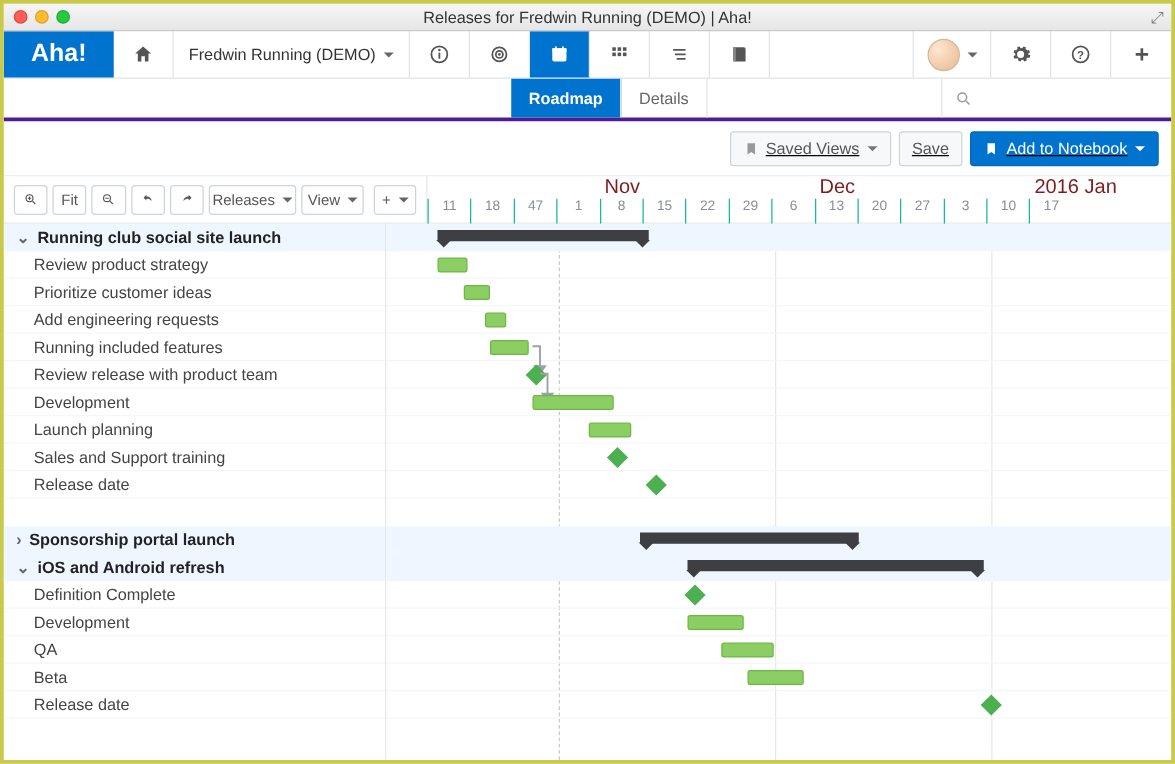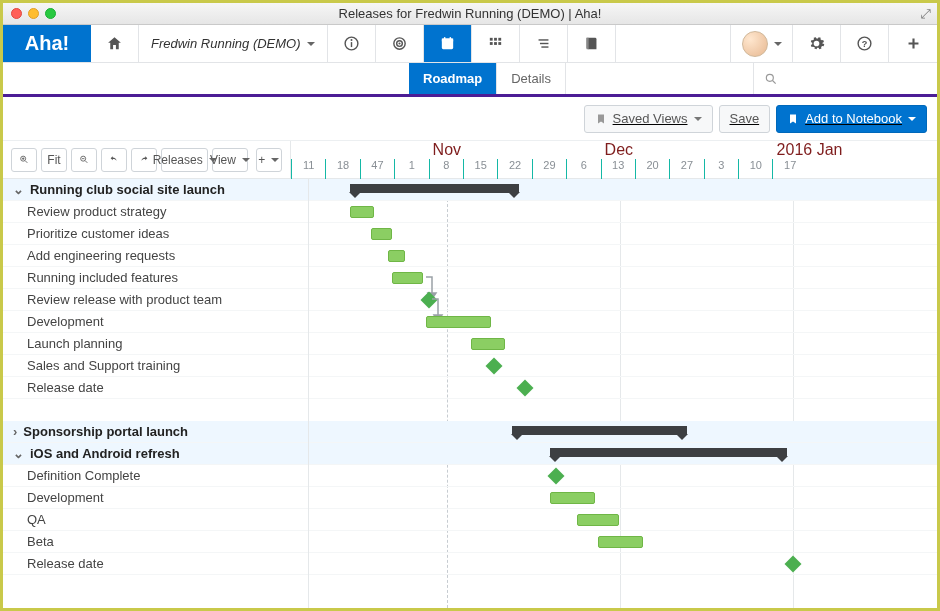--- a/index.html
+++ b/index.html
@@ -29,21 +29,21 @@
     
     .topbar {
       height: 38px; display:flex; align-items:stretch;
       border-bottom:1px solid #e2e4e7;
     }
     .logo { width:88px; background:#0073cf; color:#fff; font-weight:800; font-size:20px; display:flex; align-items:center; justify-content:center;}
     .nav-item {
       min-width:48px; display:flex; align-items:center; justify-content:center;
       border-right:1px solid #e2e4e7; color:#555; cursor:pointer;
     }
-    .product-switcher { padding:0 12px; min-width:178px; justify-content:flex-end; color:#333;font-style:italic;}
+    .product-switcher { padding:0 12px; min-width:178px; justify-content:flex-end; color:#333;}
     .nav-item.active { background:#0073cf; color:#fff; }
     .nav-spacer{flex:1; border-right:1px solid #e2e4e7;}
     .avatar{width:26px;height:26px;border-radius:50%;background:radial-gradient(circle at 30% 30%, #ffe7cf,#e7b891);border:1px solid #d0b89a;}
     .caret-down::after{content:"";display:inline-block;margin-left:6px;border:4px solid transparent;border-top-color:#666;position:relative;top:2px;}
     .nav-item svg{width:17px;height:17px;}
     .nav-item.active svg{fill:#fff;}
     
     .subtabs {
       height:34px; display:flex; align-items:stretch;
       border-bottom:3px solid #4c1d95;
@@ -63,21 +63,21 @@
     .bookmark-ico{width:12px;height:14px;margin-right:6px;fill:#999;}
     .btn.primary .bookmark-ico{fill:#fff;}
     .btn .caret-down::after{border-top-color:#777;}
     .btn.primary .caret-down::after{border-top-color:#fff;}
     
     .timeline-header{
       height:38px; display:flex;
       border-bottom:1px solid #e5e8ea;
     }
     .th-left{
-      width:288px; display:flex; align-items:center; gap:4px; padding:0 8px;
+      width:339px; display:flex; align-items:center; gap:4px; padding:0 8px;
       border-right:1px solid #e5e8ea;
     }
     .small-btn{height:24px; min-width:26px; border:1px solid #cfd4d9; border-radius:3px; background:#fff; display:flex; align-items:center; justify-content:center; padding:0 7px; font-size:12px; color:#555; cursor:pointer;}
     .small-btn svg{width:13px;height:13px;fill:#555;}
     .th-right{flex:1; position:relative;}
     .month-row{height:18px; display:flex;}
     .month-cell{color:#7f1d1d; font-size:16px; padding-left:4px; display:flex; align-items:center;}
     .day-row{height:20px; display:flex;}
     .day-cell{flex:0 0 34.4px; color:#898f95; font-size:11px; text-align:center; border-left:1px solid #14b8a6;}
     

